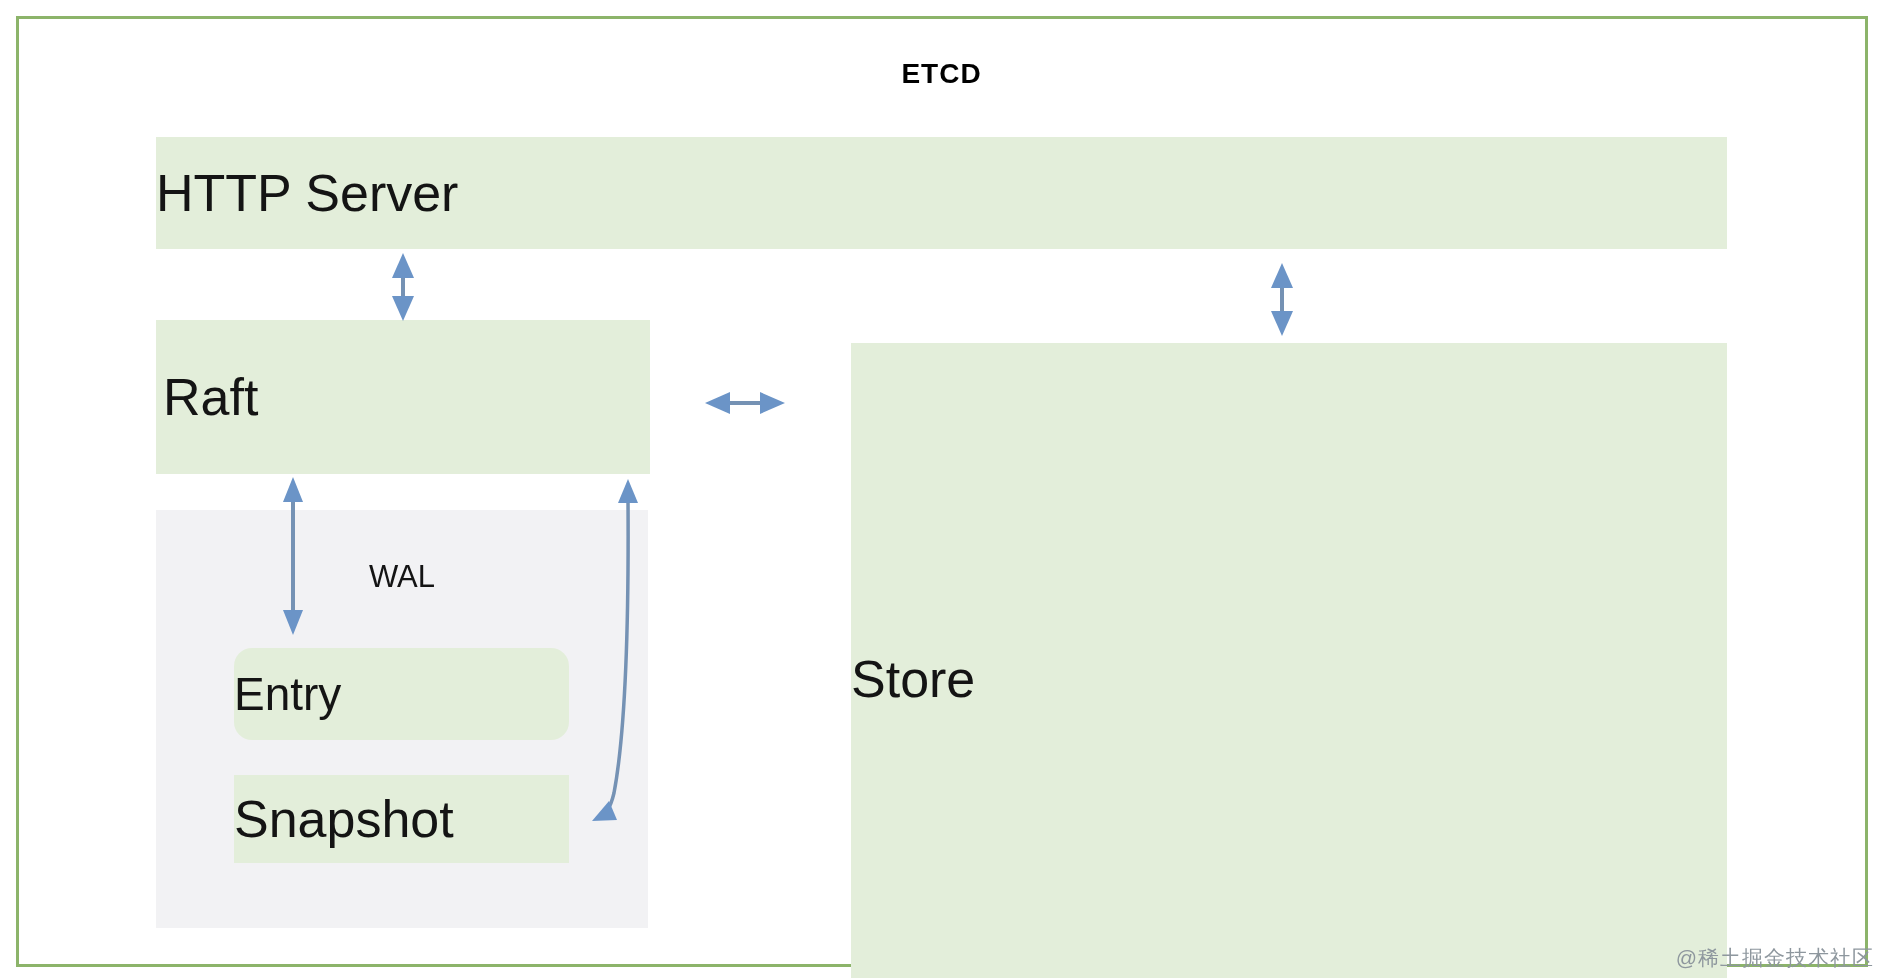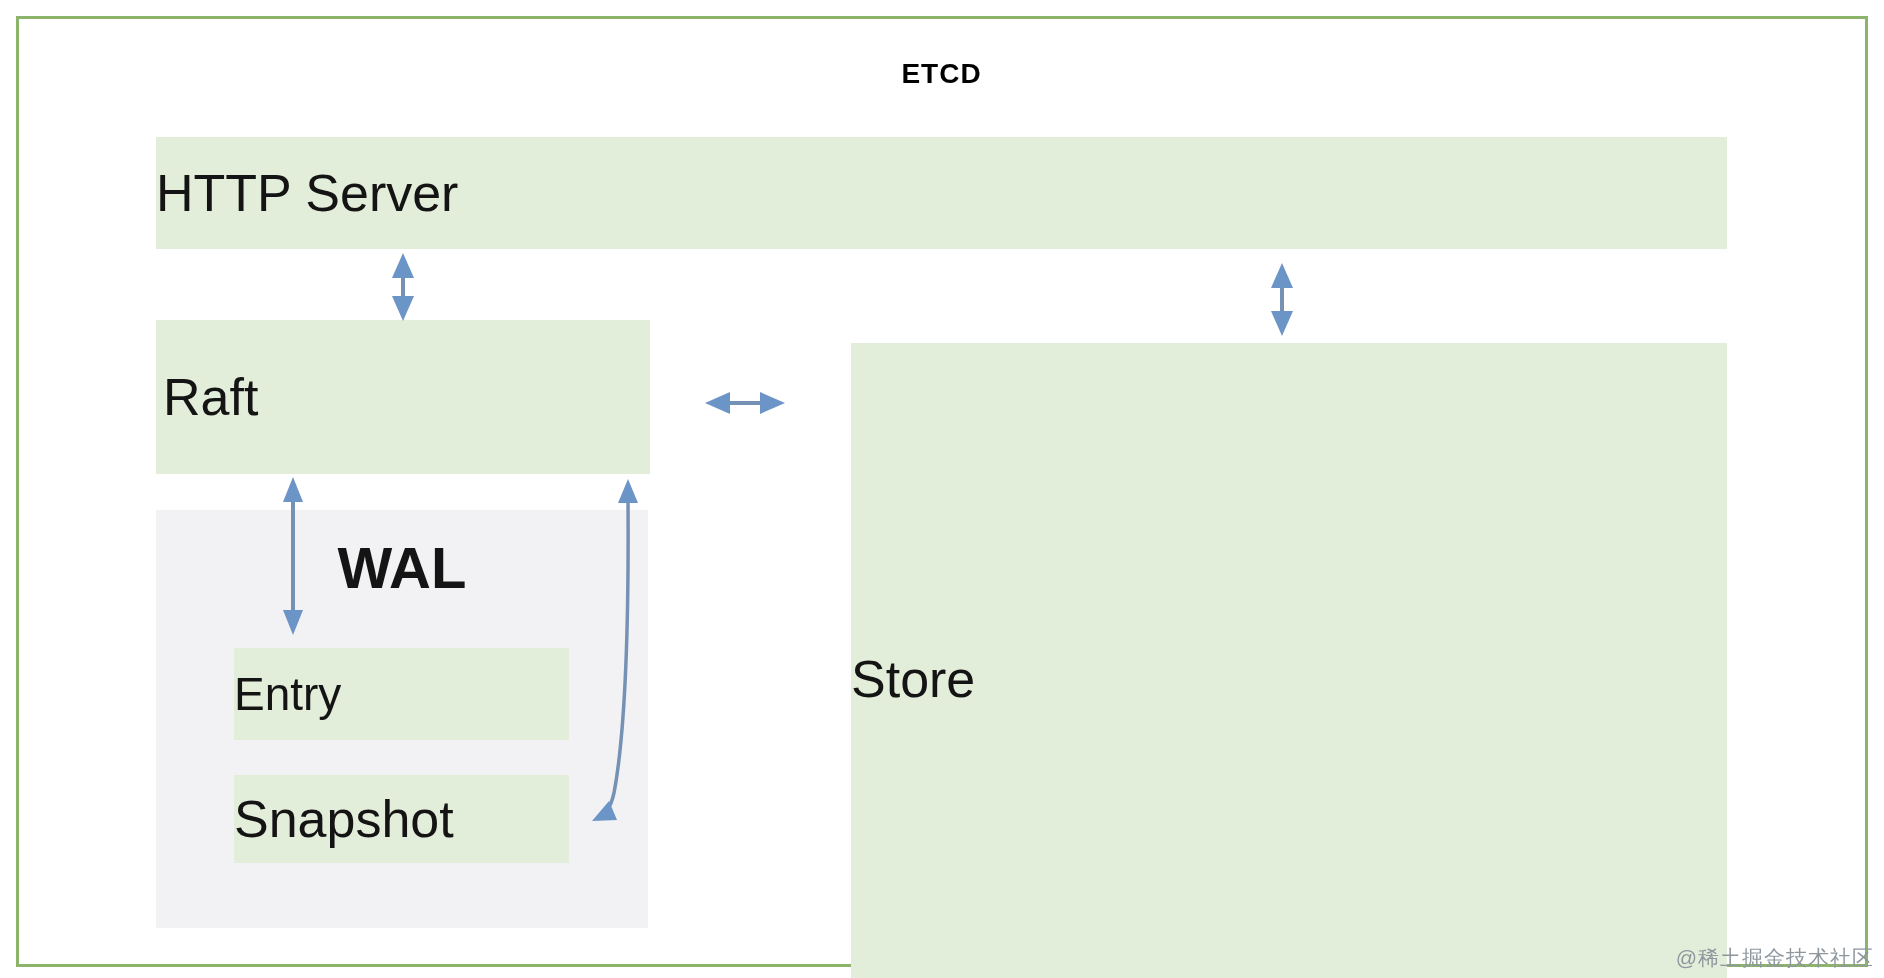--- a/index.html
+++ b/index.html
@@ -43,25 +43,25 @@
   }
   .node-http{left:156px;top:137px;width:1571px;height:112px;font-size:52px;}
   .node-raft{left:156px;top:320px;width:494px;height:154px;font-size:52px;padding-left:7px;}
   .node-store{left:851px;top:343px;width:876px;height:671px;font-size:52px;}
   .node-wal{
     left:156px;top:510px;width:492px;height:418px;
     background:var(--wal-fill);
     display:block;
   }
   .wal-label{
-    position:absolute;left:0;top:28px;width:100%;height:58px;
+    position:absolute;left:0;top:38px;width:100%;height:58px;
     display:flex;align-items:center;justify-content:center;
-    font-size:58px;color:var(--text-color);font-weight:bold;
+    font-size:31px;color:var(--text-color);
   }
-  .node-entry{left:78px;top:138px;width:335px;height:92px;font-size:46px;}
+  .node-entry{left:78px;top:138px;width:335px;height:92px;font-size:46px;border-radius:18px;}
   .node-snapshot{left:78px;top:265px;width:335px;height:88px;font-size:52px;}
   .node-wal .node{position:absolute;}
   svg.arrows{
     position:absolute;left:0;top:0;width:1884px;height:978px;
     pointer-events:none;
   }
   .arrow-shaft{stroke:var(--arrow-shaft);fill:none;}
   .arrow-head{fill:var(--arrow-head);stroke:none;}
   .watermark{
     position:absolute;right:10px;bottom:6px;

